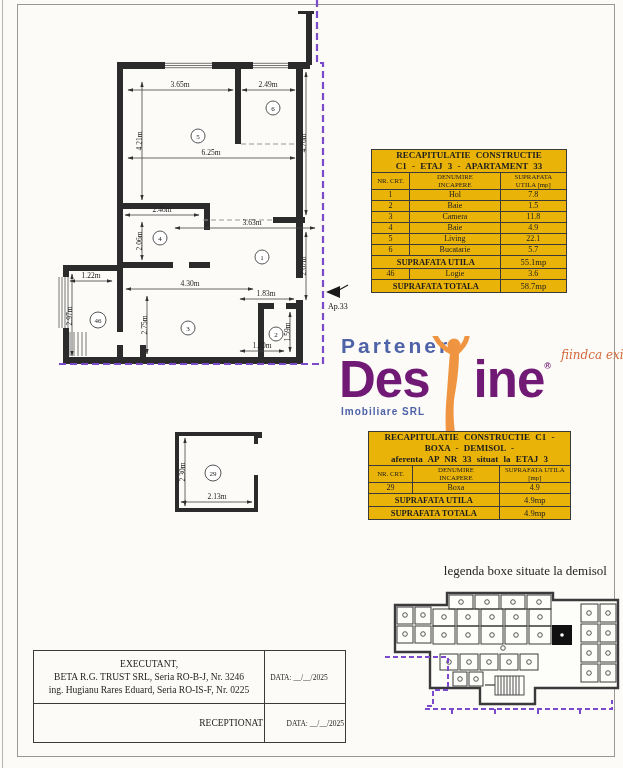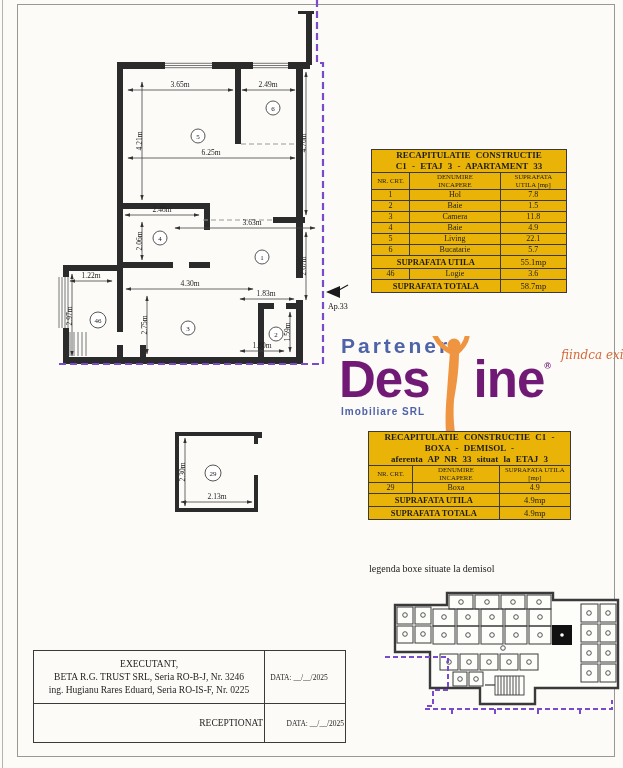--- a/index.html
+++ b/index.html
@@ -26,21 +26,21 @@
   .logo{position:absolute;left:335px;top:336px;width:288px;height:100px;font-family:"Liberation Sans",sans-serif;}
   .logo-partener{position:absolute;left:6px;top:-2px;font-size:21px;font-weight:bold;letter-spacing:3px;color:#4e63a8;}
   .logo-big{position:absolute;left:4px;top:14px;font-size:51px;font-weight:bold;color:#701a75;letter-spacing:-1px;white-space:nowrap;}
   .logo-big .gap{display:inline-block;width:44px;}
   .logo-reg{font-size:9px;vertical-align:28px;letter-spacing:0;}
   .logo-person{position:absolute;left:96px;top:0px;}
   .logo-tagline{position:absolute;left:226px;top:12px;font-family:"DejaVu Serif",serif;font-style:italic;
                 font-size:12px;color:#d4693a;white-space:nowrap;}
   .logo-sub{position:absolute;left:6px;top:70px;font-size:10px;font-weight:bold;letter-spacing:1px;color:#4e63a8;}
 
-  .legend-title{position:absolute;left:369px;top:563px;width:238px;text-align:left;font-size:10px;}
+  .legend-title{position:absolute;left:369px;top:563px;width:238px;text-align:right;font-size:13px;}
 
   
   #signTable{position:absolute;left:33px;top:650px;width:313px;border-collapse:collapse;background:#fcfbf8;}
   #signTable td{border:1px solid #3a3a3a;vertical-align:middle;}
   .sig-main{text-align:center;font-size:9.5px;line-height:13px;width:237px;margin-top:28px;}
   .sig-date{font-size:7.5px;padding-left:5px;width:76px;}
   #signTable tr:first-child td{height:50px;}
   #signTable tr:last-child td{height:36px;text-align:right;}
 </style>
 </head>

